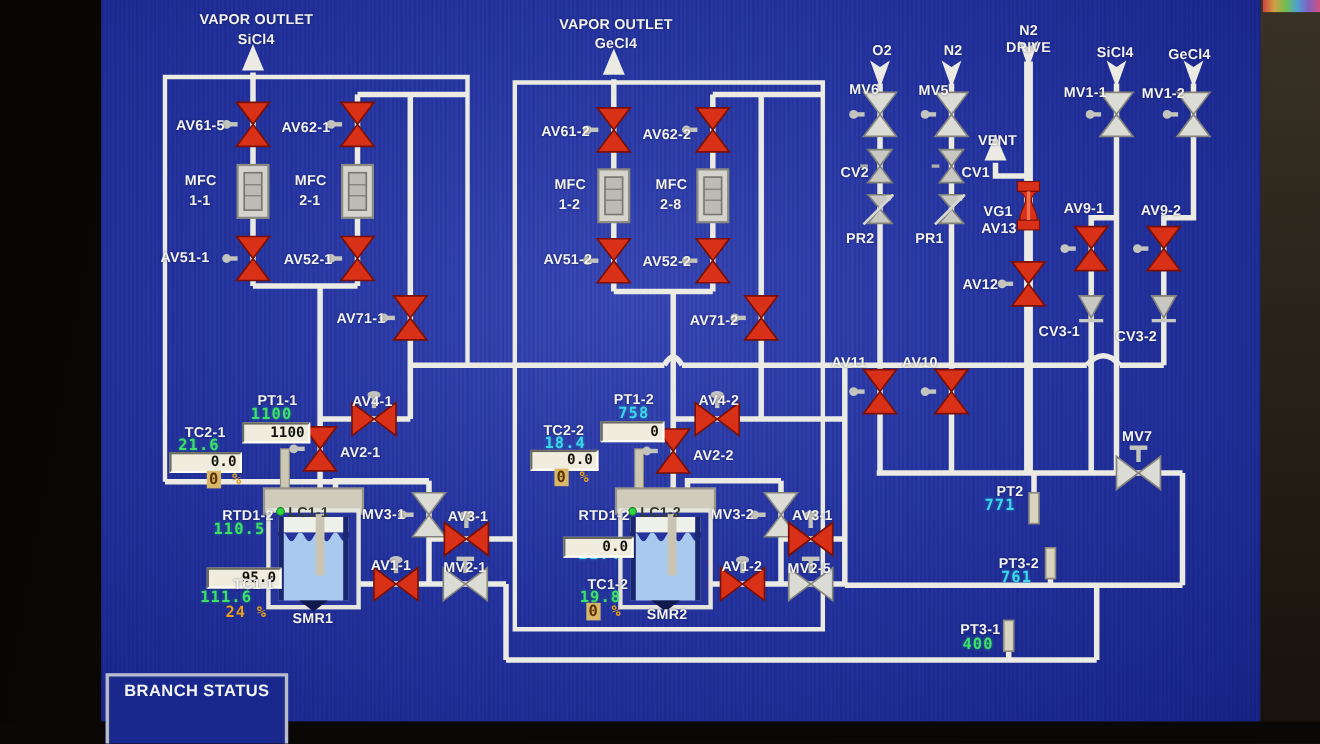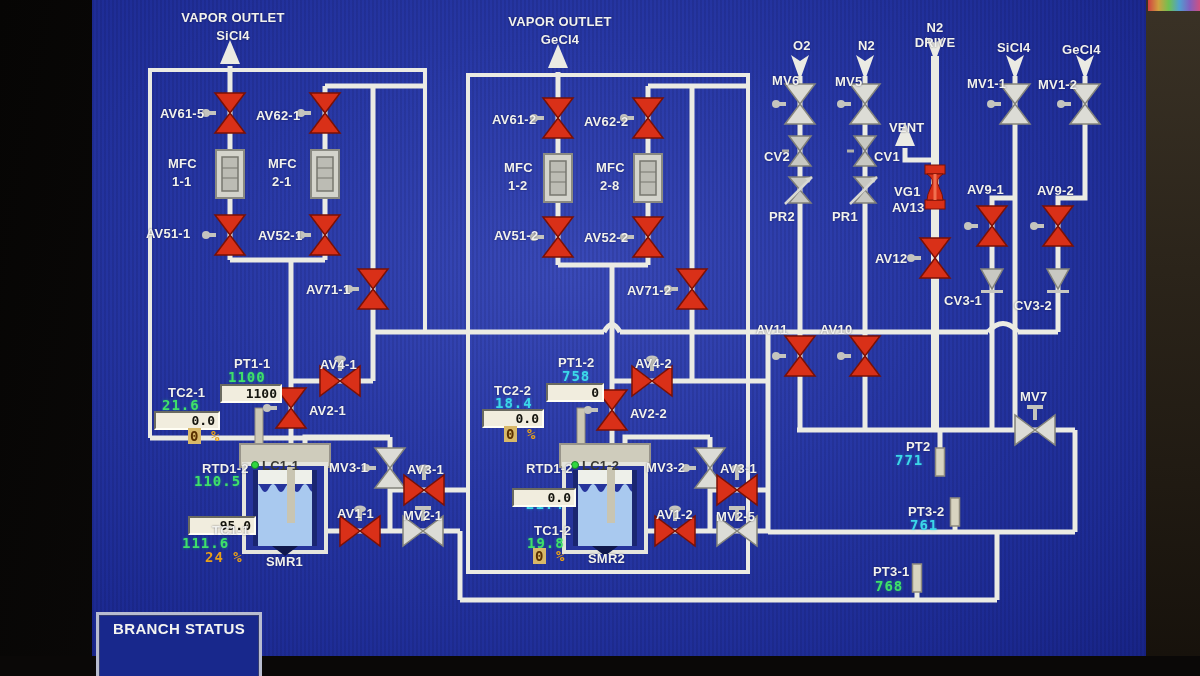--- a/index.html
+++ b/index.html
@@ -341,18 +341,18 @@
   <div class="lb" style="left:1014px;top:298px">CV3-2</div>
   <div class="lb" style="left:756px;top:322px">AV11</div>
   <div class="lb" style="left:820px;top:322px">AV10</div>
   <div class="lb" style="left:1020px;top:389px">MV7</div>
 
   <div class="lb" style="left:906px;top:439px">PT2</div>
   <div class="val vc" style="left:895px;top:452px">771</div>
   <div class="lb" style="left:908px;top:504px">PT3-2</div>
   <div class="val vc" style="left:910px;top:517px">761</div>
   <div class="lb" style="left:873px;top:564px">PT3-1</div>
-  <div class="val vg" style="left:875px;top:578px">768</div>
+  <div class="val vg" style="left:875px;top:578px">400</div>
 
   <div id="branch-panel">
     <div id="branch-title">BRANCH STATUS</div>
   </div>
 </div>
 
 </body></html>

